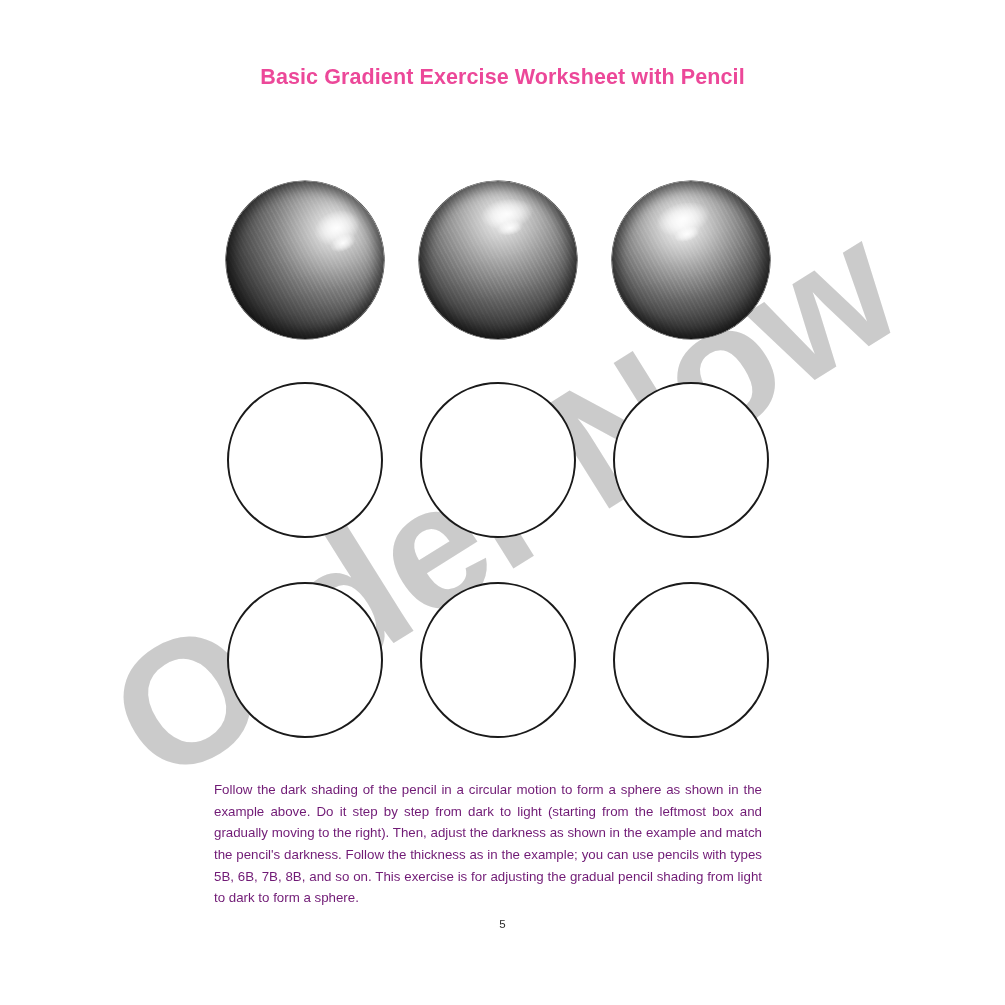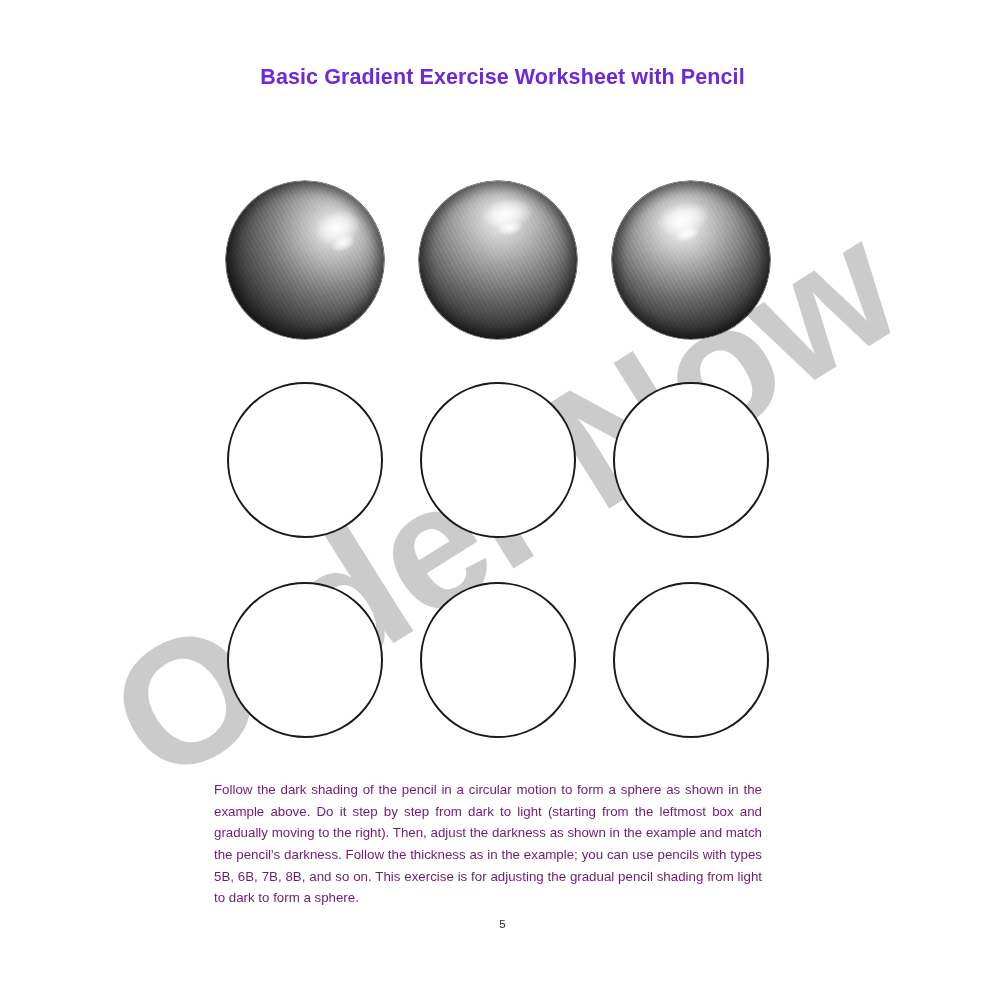--- a/index.html
+++ b/index.html
@@ -50,21 +50,21 @@
     left: 0;
     top: 62px;
     width: 1005px;
     text-align: center;
     z-index: 10;
   }
   .title-line {
     font-family: "Liberation Sans", sans-serif;
     font-weight: bold;
     font-size: 21.5px;
-    color: #6d28d9;
+    color: #ec4899;
     line-height: 31px;
     letter-spacing: 0.1px;
   }
 
   
   .grid {
     position: absolute;
     left: 208px;
     top: 160px;
     width: 580px;

